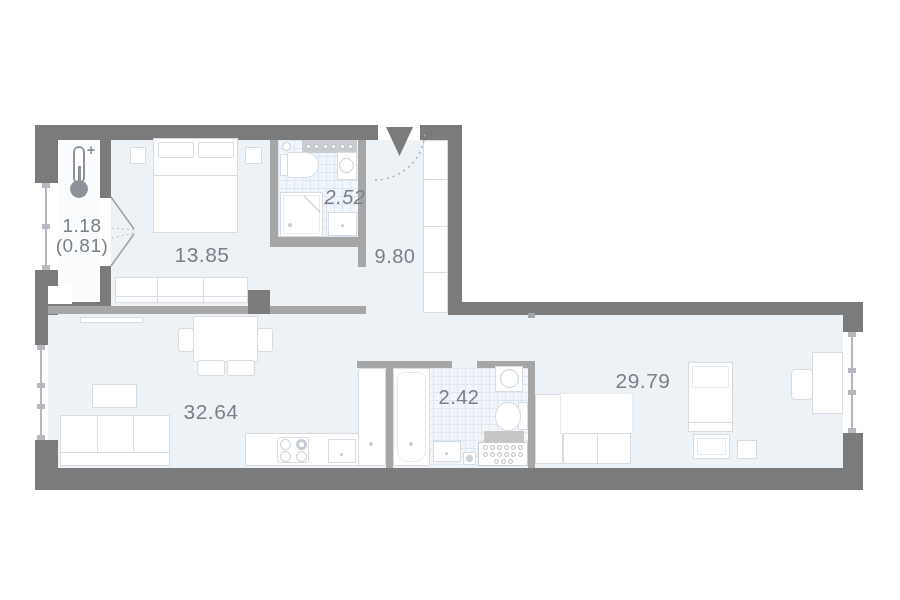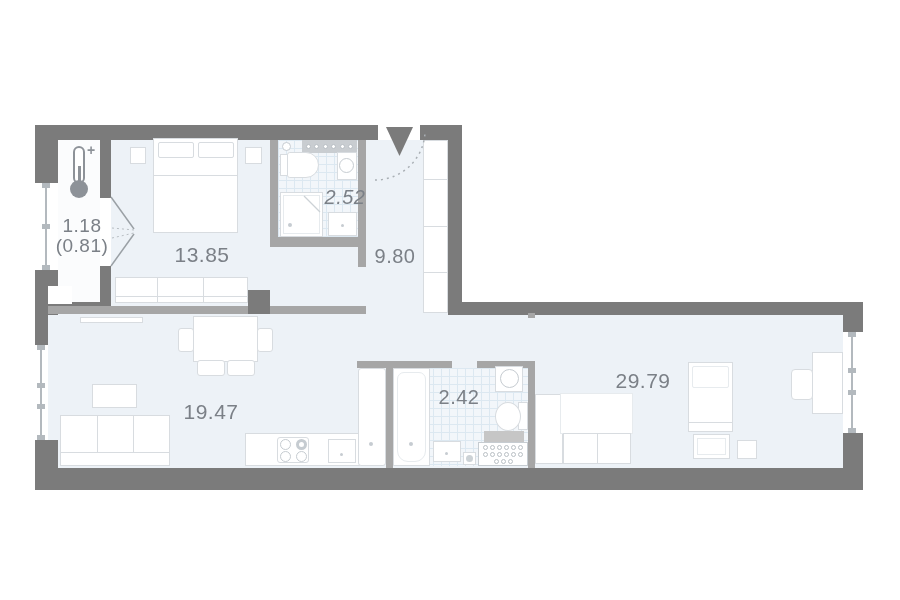--- a/index.html
+++ b/index.html
@@ -213,17 +213,17 @@
     <line x1="112" y1="228" x2="134" y2="230" stroke="#b8bec3" stroke-width="1" stroke-dasharray="2,3"></line>
     <line x1="112" y1="238" x2="134" y2="233" stroke="#b8bec3" stroke-width="1" stroke-dasharray="2,3"></line>
     <line x1="304" y1="196" x2="320" y2="212" stroke="#ccd2d6" stroke-width="1.2"></line>
   </svg>
 
   <div class="lbl s19" style="left:82px;top:226px;">1.18</div>
   <div class="lbl s19" style="left:82px;top:246px;">(0.81)</div>
   <div class="lbl s21" style="left:202px;top:255px;">13.85</div>
   <div class="lbl s20" style="left:345px;top:197px;font-style:italic;">2.52</div>
   <div class="lbl s20" style="left:395px;top:256px;">9.80</div>
-  <div class="lbl s21" style="left:211px;top:412px;">19.47</div>
+  <div class="lbl s21" style="left:211px;top:412px;">32.64</div>
   <div class="lbl s20" style="left:459px;top:397px;">2.42</div>
   <div class="lbl s21" style="left:643px;top:381px;">29.79</div>
 
 </div>
 
 </body></html>

